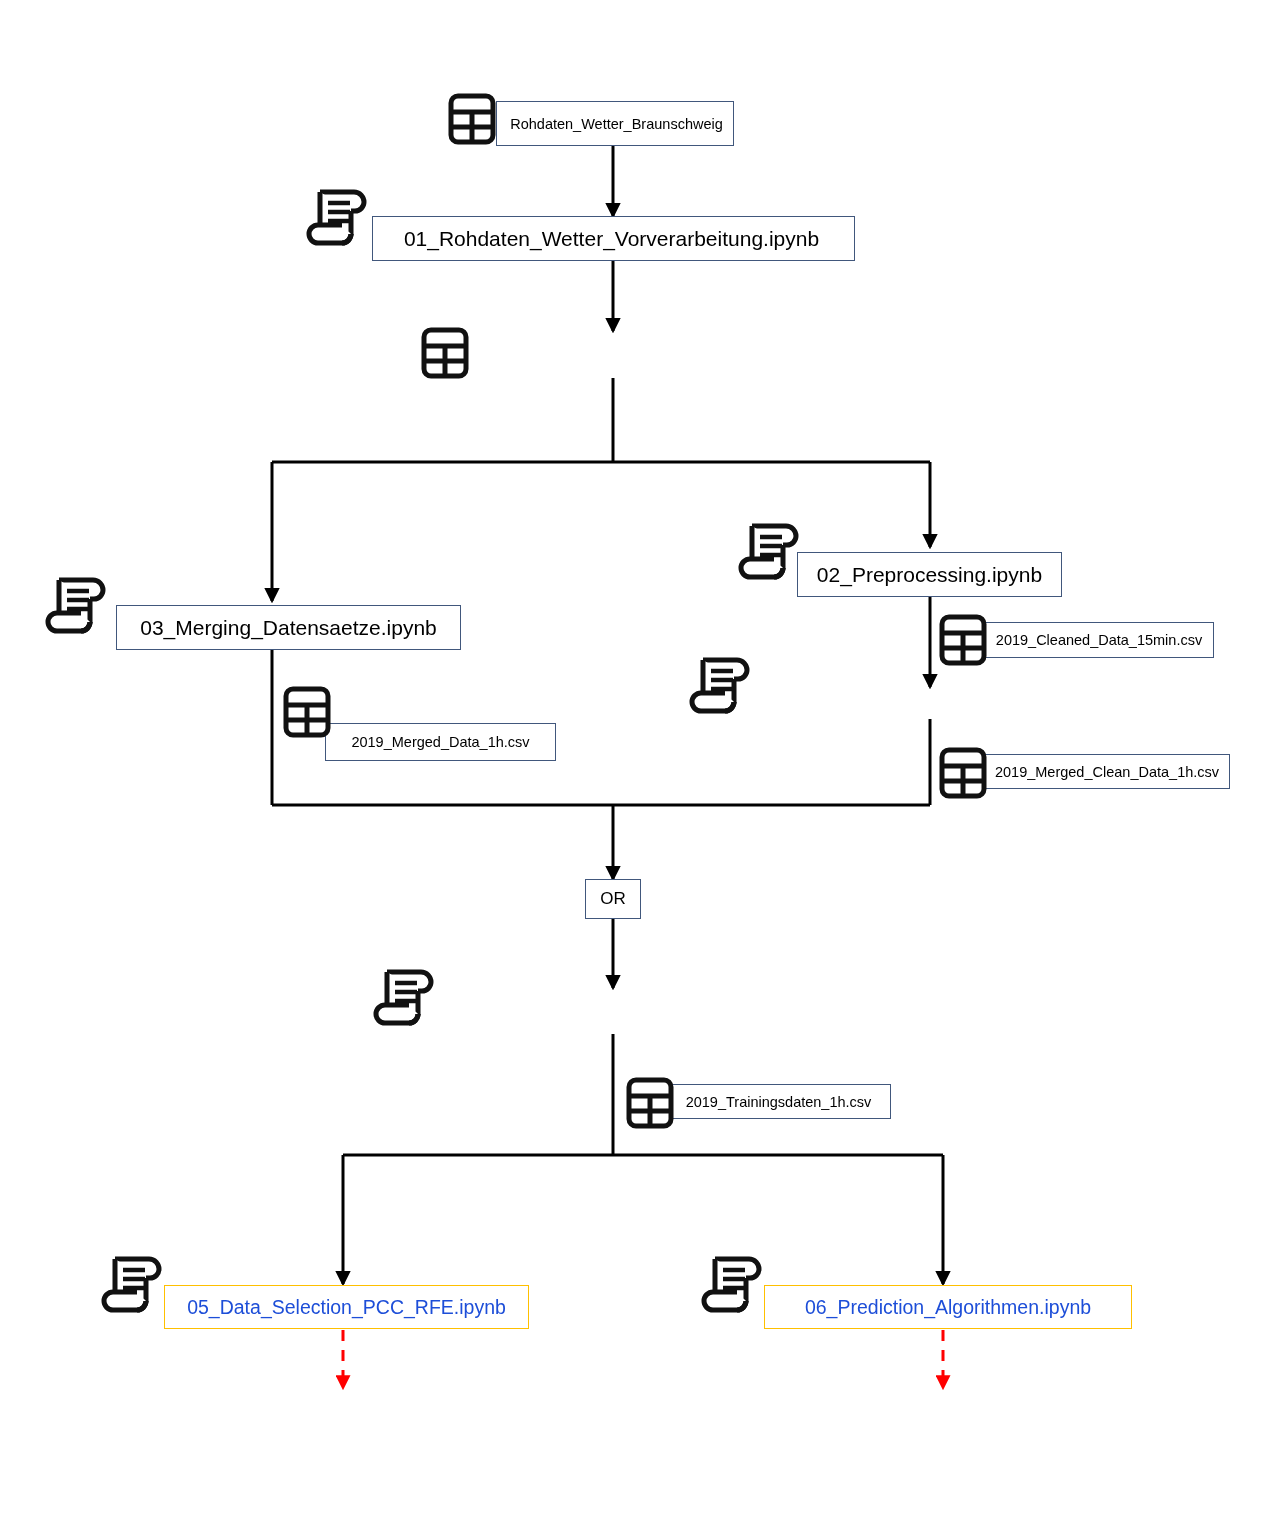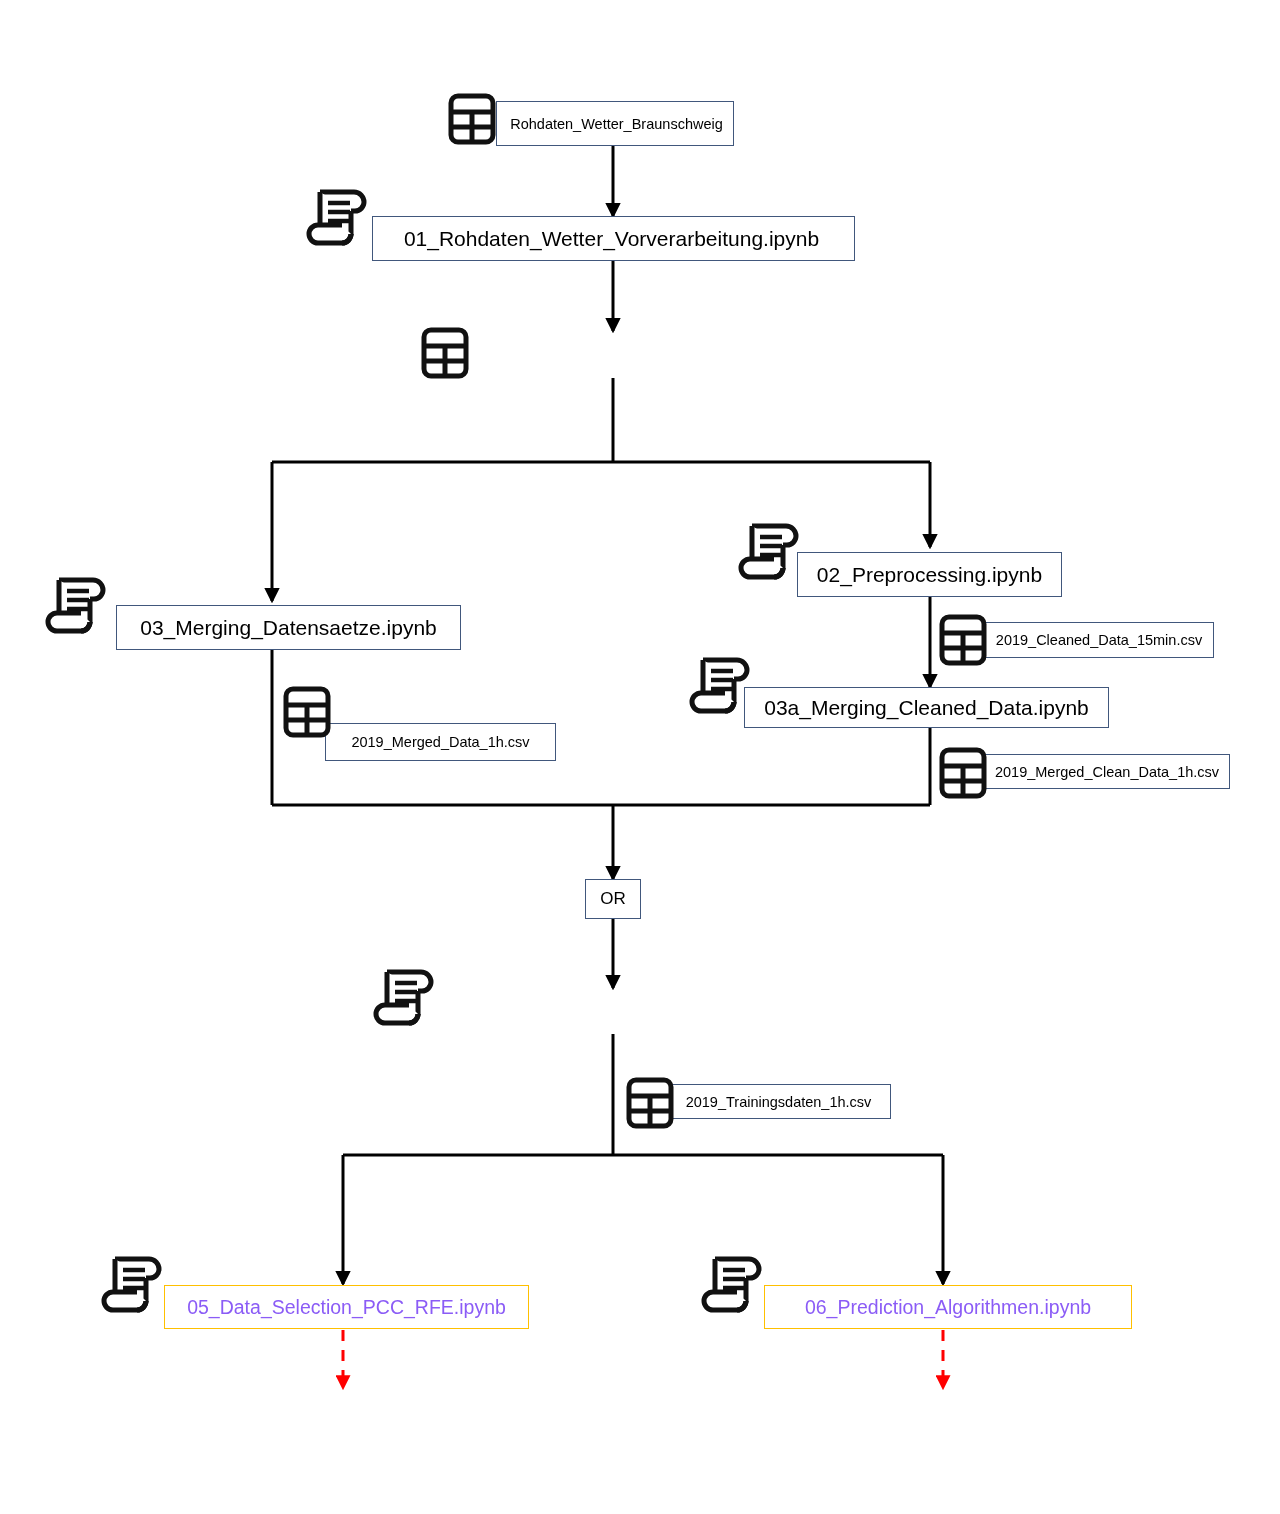--- a/index.html
+++ b/index.html
@@ -48,21 +48,21 @@
     font-size: 21px;
     justify-content: center;
     padding: 0 12px;
   }
   .node.gate {
     font-size: 17px;
     justify-content: center;
   }
   .node.highlight {
     border: 1.5px solid #ffc000;
-    color: #8b5cf6;
+    color: #1d4ed8;
     font-size: 19.5px;
   }
   
   .icon {
     position: absolute;
     z-index: 4;
   }
   .icon svg { display: block; }
 </style>
 </head>
@@ -265,21 +265,20 @@
 
 
   <div class="node nb" style="left:797px; top:552px; width:265px; height:45px;">02_Preprocessing.ipynb</div>
 
   <div class="node nb" style="left:116px; top:605px; width:345px; height:45px;">03_Merging_Datensaetze.ipynb</div>
 
   <div class="node file" style="left:984px; top:622px; width:230px; height:36px;">2019_Cleaned_Data_15min.csv</div>
 
   <div class="node file" style="left:325px; top:723px; width:231px; height:38px;">2019_Merged_Data_1h.csv</div>
 
-  <div class="node nb" style="left:744px; top:687px; width:365px; height:41px;">03a_Merging_Cleaned_Data.ipynb</div>
 
   <div class="node file" style="left:984px; top:754px; width:246px; height:35px;">2019_Merged_Clean_Data_1h.csv</div>
 
   <div class="node gate" style="left:585px; top:879px; width:56px; height:40px;">OR</div>
 
 
   <div class="node file" style="left:666px; top:1084px; width:225px; height:35px;">2019_Trainingsdaten_1h.csv</div>
 
   <div class="node nb highlight" style="left:164px; top:1285px; width:365px; height:44px;">05_Data_Selection_PCC_RFE.ipynb</div>
 

